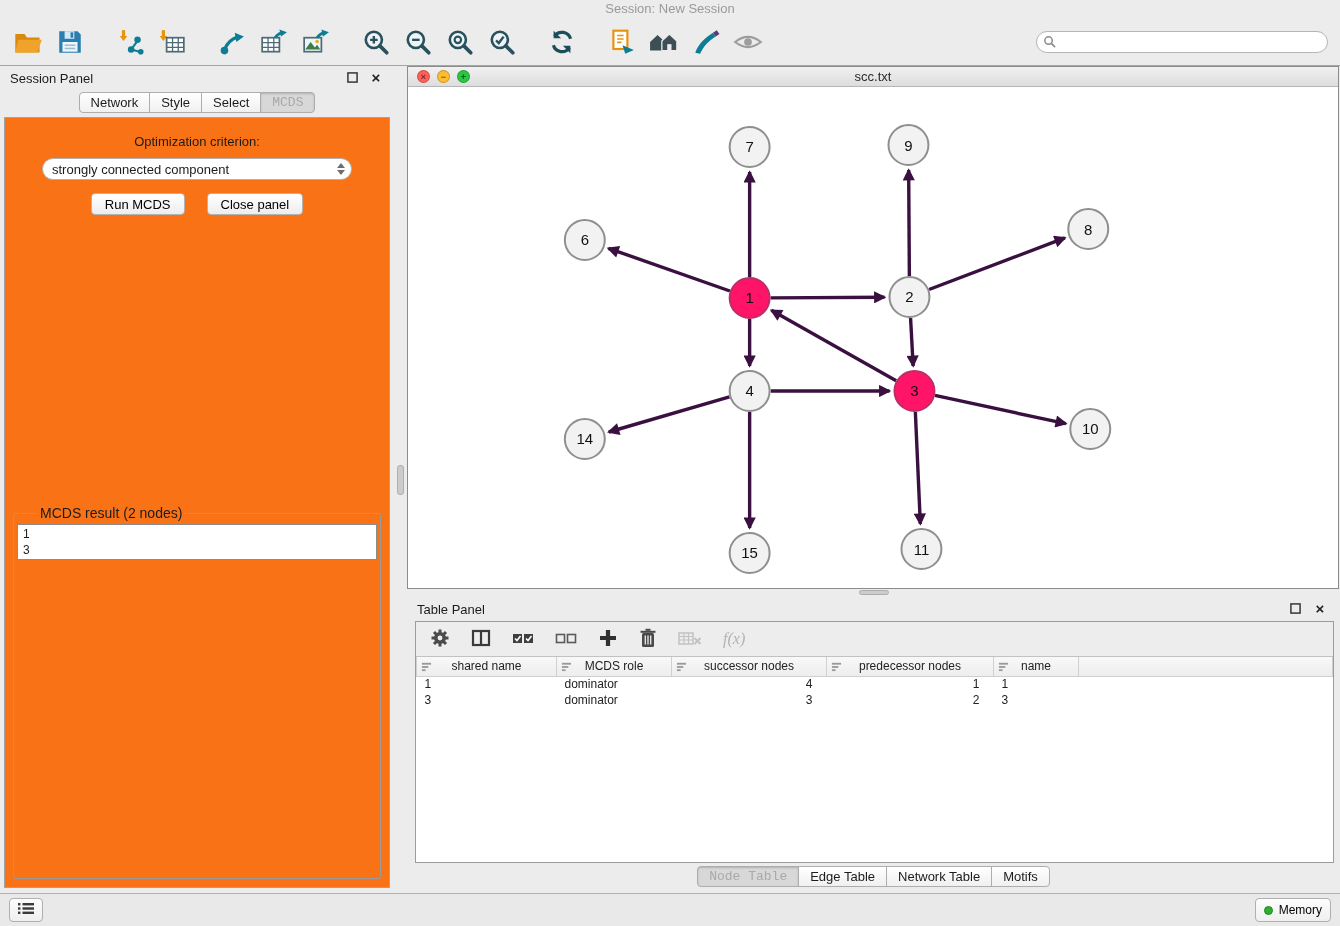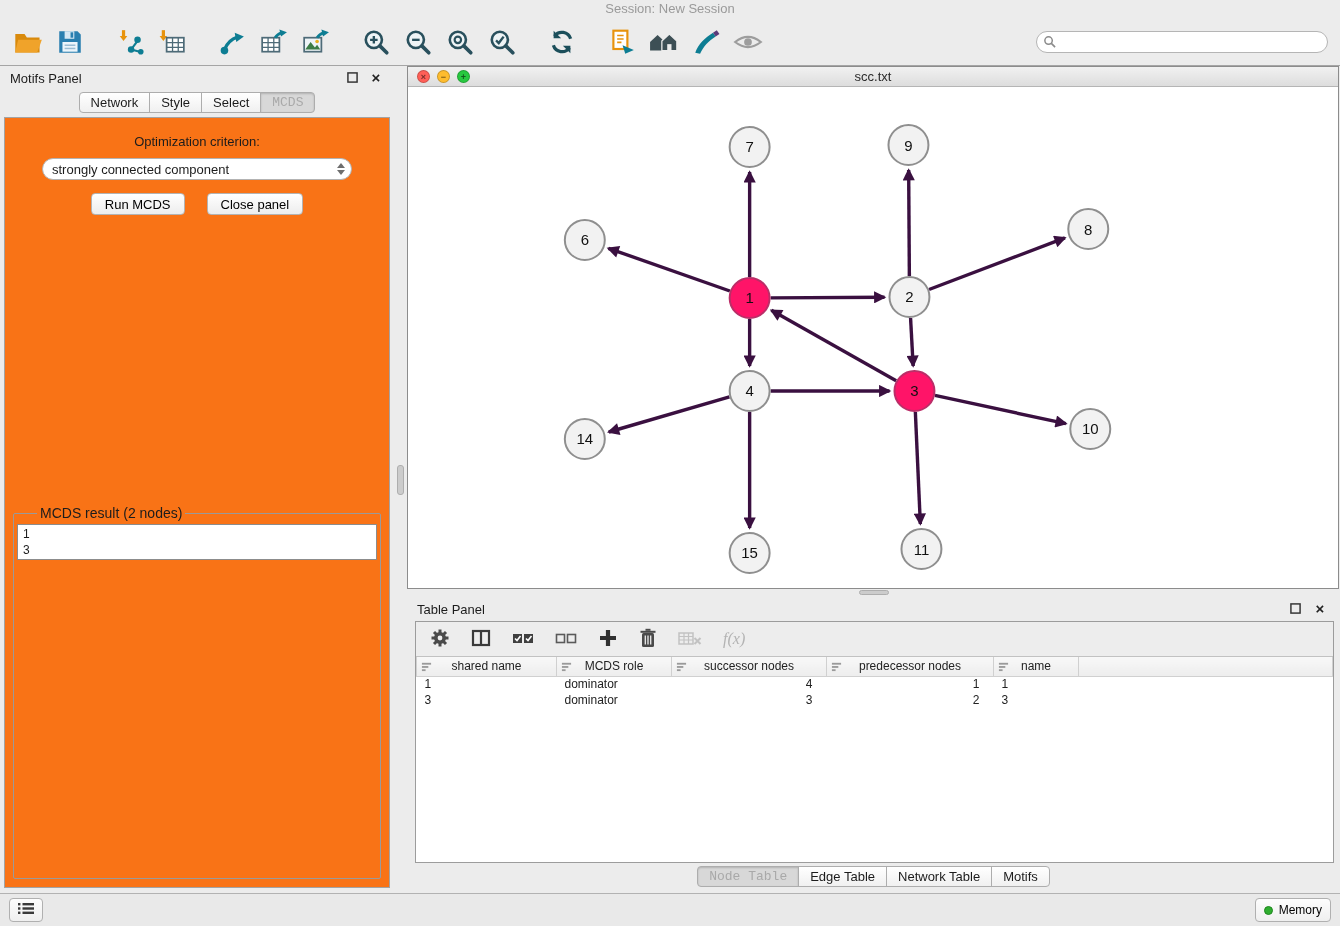--- a/index.html
+++ b/index.html
@@ -333,21 +333,21 @@
           <line x1="9" y1="9" x2="13" y2="13" stroke="#8b8b8b" stroke-width="1.8"></line>
         </svg></span>
     <input type="text" placeholder="" style="">
   </div>
 </div>
 
 <div class="main">
 
   <div class="control-panel">
     <div class="panel-head">
-      <span class="ph-title">Motifs Panel</span>
+      <span class="ph-title">Session Panel</span>
       <button class="ph-btn">
         <span><svg width="11" height="11" viewBox="0 0 12 12">
               <rect x="1" y="1" width="10" height="10" fill="none" stroke="#333" stroke-width="1.6"></rect>
             </svg></span>
       </button>
       <button class="ph-btn">
         <span class="close-x">×</span>
       </button>
     </div>
     <div class="cp-tabs" id="cp-tabs">

